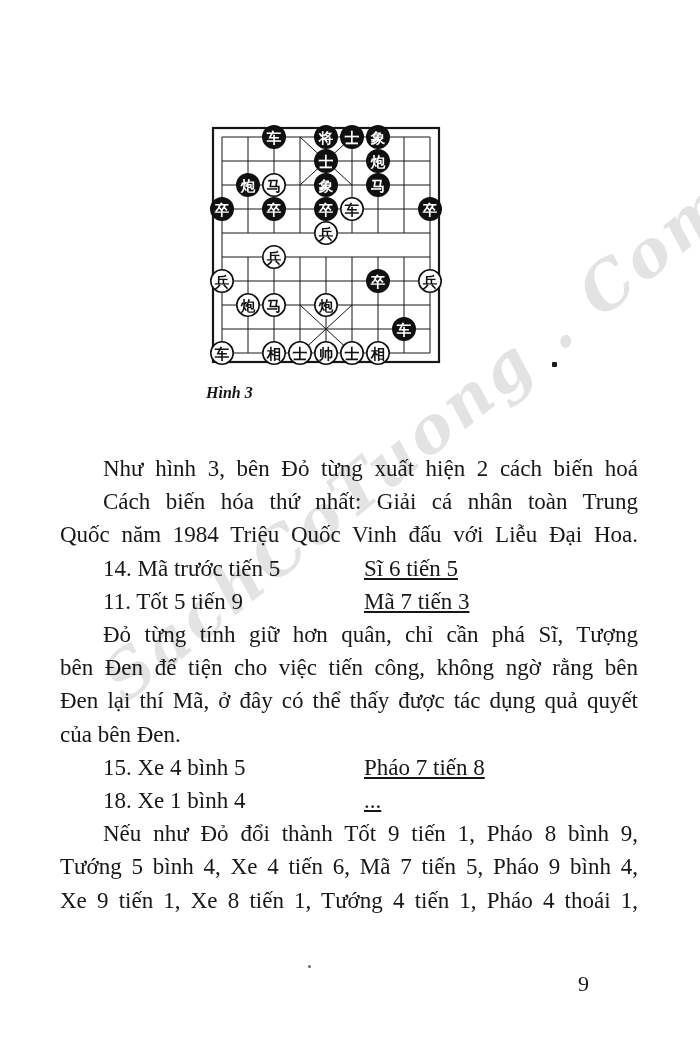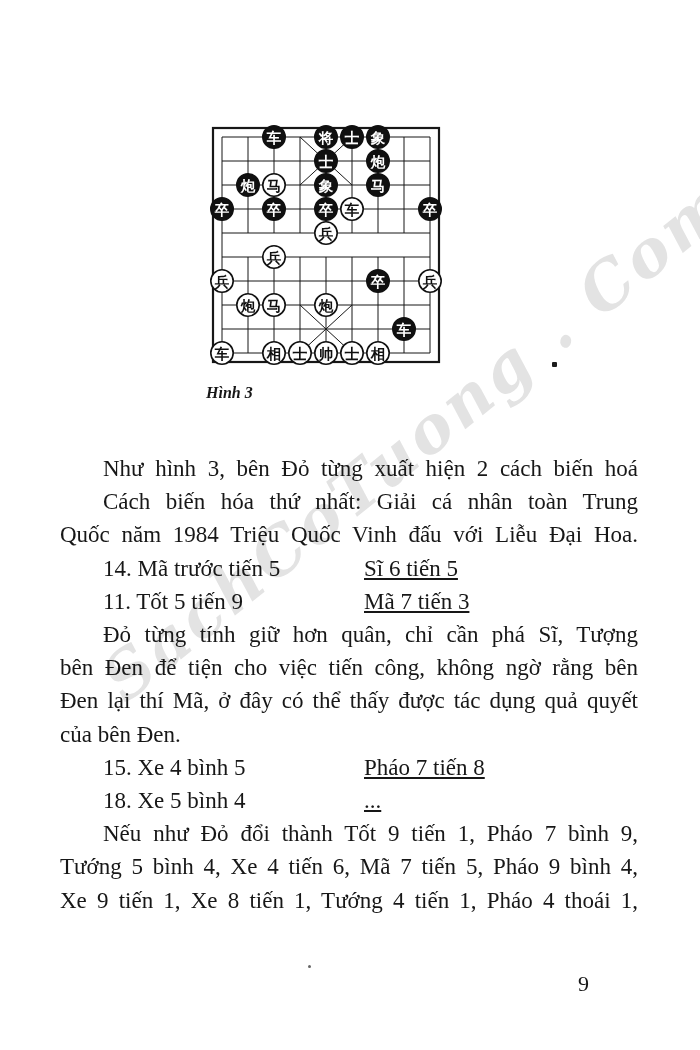--- a/index.html
+++ b/index.html
@@ -180,24 +180,24 @@
     <div class="line j">bên Đen để tiện cho việc tiến công, không ngờ rằng bên</div>
     <div class="line j">Đen lại thí Mã, ở đây có thể thấy được tác dụng quả quyết</div>
     <div class="line">của bên Đen.</div>
 
     <div class="line mv">
       <span class="left"><span>15.</span>
       <span>Xe 4 bình 5</span></span><span>Pháo 7 tiến 8</span>
     </div>
     <div class="line mv">
       <span class="left"><span>18.</span>
-      <span>Xe 5 bình 4</span></span><span>...</span>
-    </div>
-
-    <div class="line j ind">Nếu như Đỏ đổi thành Tốt 9 tiến 1, Pháo 7 bình 9,</div>
+      <span>Xe 1 bình 4</span></span><span>...</span>
+    </div>
+
+    <div class="line j ind">Nếu như Đỏ đổi thành Tốt 9 tiến 1, Pháo 8 bình 9,</div>
     <div class="line j">Tướng 5 bình 4, Xe 4 tiến 6, Mã 7 tiến 5, Pháo 9 bình 4,</div>
     <div class="line j">Xe 9 tiến 1, Xe 8 tiến 1, Tướng 4 tiến 1, Pháo 4 thoái 1,</div>
 
   </div>
 
   <div class="pagenum">9</div>
 
   <div class="speck1"></div>
   <div class="speck2"></div>
 

